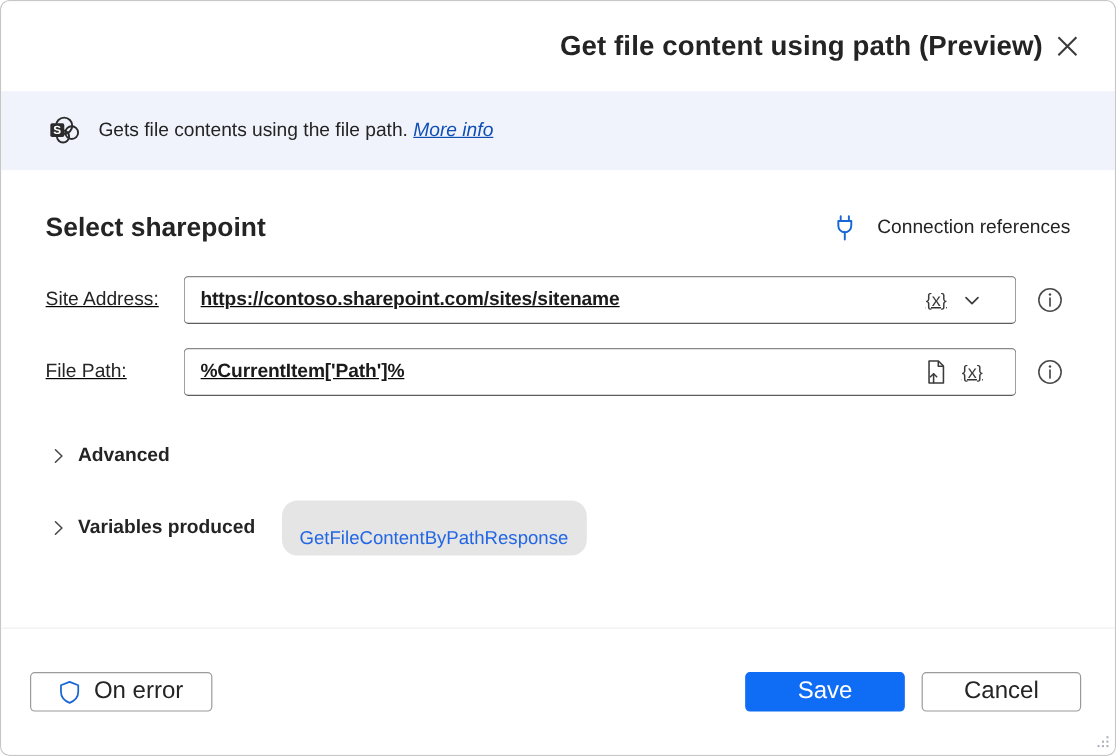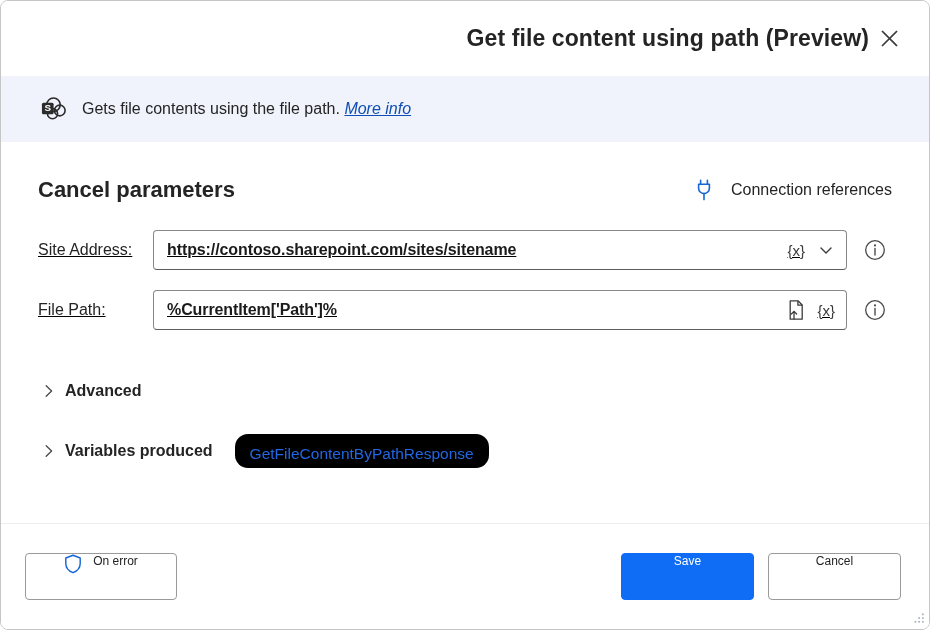--- a/index.html
+++ b/index.html
@@ -130,21 +130,21 @@
   .field-shell {
     position: relative;
     flex: 0 0 694px;
     height: 40px;
     background: #ffffff;
     border: 1px solid #8a8886;
     border-bottom: 1.6px solid #5c5c5c;
     border-radius: 4px;
     display: flex;
     align-items: center;
-    padding: 0 8px 0 13px;
+    padding: 0 24px 0 13px;
     overflow: hidden;
   }
   .field-value {
     flex: 1 1 auto;
     font-size: 16px;
     color: #1b1b1b;
     font-weight: 600;
     white-space: nowrap;
     overflow: hidden;
     text-overflow: ellipsis;
@@ -186,58 +186,59 @@
   
   .collapse-row {
     display: flex;
     align-items: center;
     gap: 10px;
     margin-top: 0;
     height: 34px;
     cursor: pointer;
     padding-left: 5px;
   }
-  #advanced-row { margin-top: 44px; }
+  #advanced-row { margin-top: 33px; }
   #vars-row { margin-top: 26px; }
   .chev { width: 12px; height: 14px; flex: 0 0 12px; display:block; }
   .collapse-label {
     font-size: 16px;
     font-weight: 600;
     color: #242424;
     white-space: nowrap;
   }
   .var-pill {
     margin-left: 12px;
-    background: #000000;
+    background: #e5e5e5;
     color: #2266e3;
     font-size: 15.5px;
     border-radius: 13px;
-    padding: 11px 15px 6px 15px;
+    padding: 23px 15px 6px 15px;
     white-space: nowrap;
     cursor: pointer;
     line-height: 1.1;
   }
 
   
   .footer {
     flex: 0 0 105px;
     background: #ffffff;
     display: flex;
     align-items: center;
     justify-content: space-between;
     padding: 0 28px 0 24px;
     position: relative;
   }
   .btn {
     font-family: "Liberation Sans", sans-serif;
-    font-size: 12px;
+    font-size: 20px;
     border-radius: 4px;
     cursor: pointer;
-    height: 47px;
+    height: 33px;
     display: inline-flex;
+    align-items: center;
     justify-content: center;
     white-space: nowrap;
   }
   .btn-secondary {
     background: #ffffff;
     border: 1px solid #9a9a9a;
     color: #242424;
   }
   .btn-onerror {
     gap: 11px;
@@ -289,21 +290,21 @@
     </svg>
     <div class="info-text">
       <span>Gets file contents using the file path.</span>
       <span class="info-link">More info</span>
     </div>
   </div>
 
   <div class="body-area">
 
     <div class="section-header-row">
-      <div class="section-title">Cancel parameters</div>
+      <div class="section-title">Select sharepoint</div>
       <div class="conn-ref">
         <svg class="plug-icon" viewBox="0 0 20 22">
           <path d="M6.6 1.2 V5.0 M13.4 1.2 V5.0" stroke="#1766d6" stroke-width="1.6" stroke-linecap="round"></path>
           <path d="M4.6 5.2 H15.4 V9.2 a5.4 5.4 0 0 1 -10.8 0 Z" fill="none" stroke="#1766d6" stroke-width="1.6" stroke-linejoin="round"></path>
           <path d="M10 14.6 V20.6" stroke="#1766d6" stroke-width="1.6" stroke-linecap="round"></path>
         </svg>
         <span class="conn-ref-label">Connection references</span>
       </div>
     </div>
 

